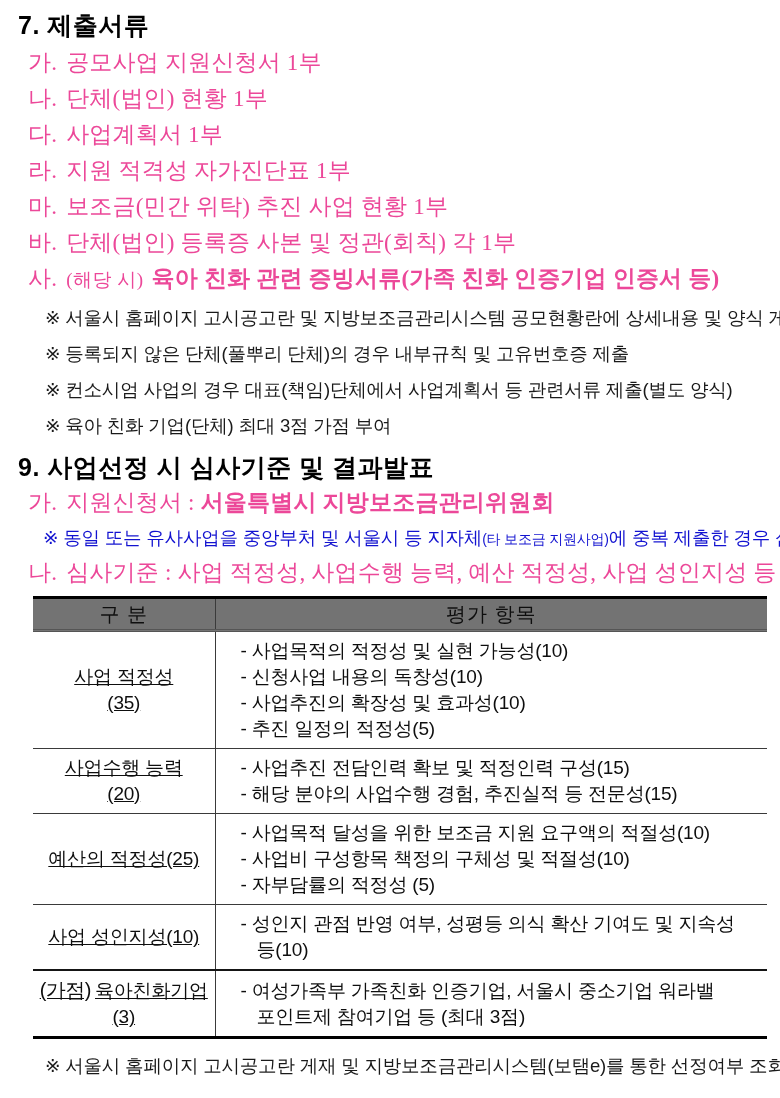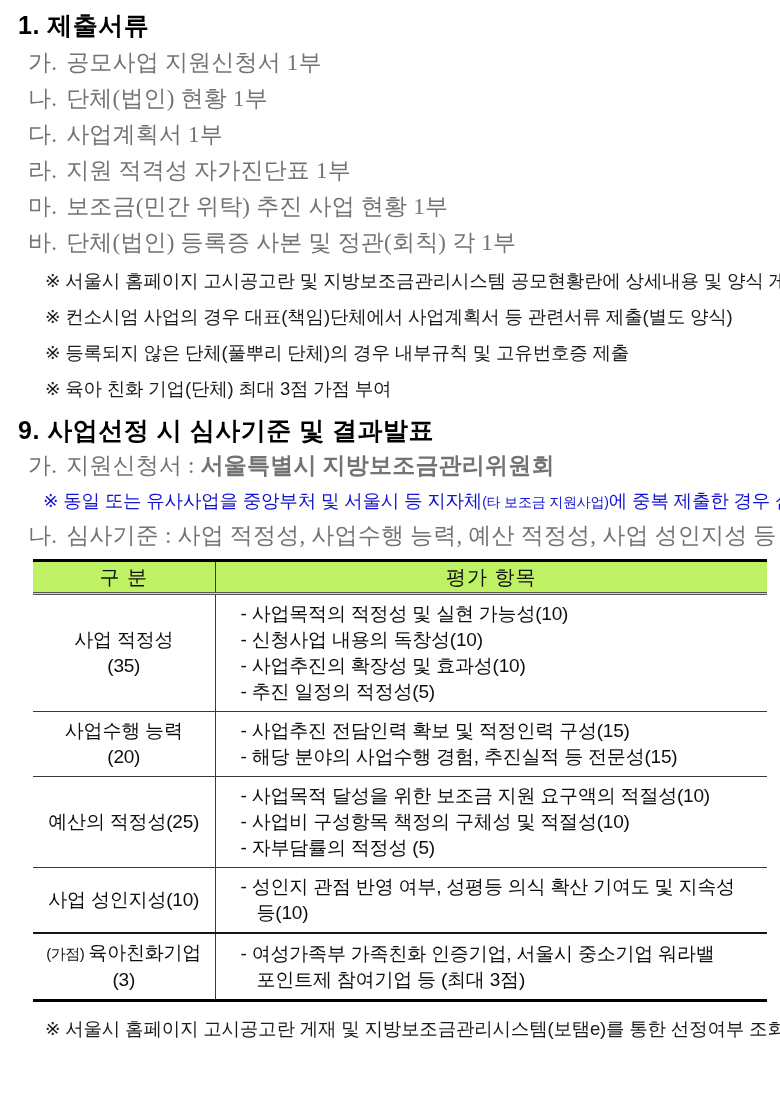--- a/index.html
+++ b/index.html
@@ -16,21 +16,21 @@
     font-family: "Liberation Sans", "DejaVu Sans", sans-serif;
     font-size: 25px; font-weight: 700; color: #000;
     letter-spacing: 0.5px; line-height: 30px; white-space: nowrap;
   }
   .sec-title.s8 { margin-bottom: 8px; }
   .sec-title.s9 { margin-top: 13px; margin-bottom: 0; }
 
   
   .li {
     font-size: 23px; line-height: 30px; margin: 6px 0 0 10px;
-    white-space: nowrap; color: #737373; letter-spacing: 0.2px;
+    white-space: nowrap; color: #ec4899; letter-spacing: 0.2px;
   }
   .li .lbl { margin-right: 9px; }
   .li .sm { font-size: 19px; letter-spacing: 0.5px; margin-right: 8px; }
   .li b { font-weight: 700; }
 
   
   .note {
     font-family: "Liberation Sans", "DejaVu Sans", sans-serif;
     font-size: 18.5px; line-height: 26px; color: #1a1a1a;
     margin: 10px 0 0 27px; white-space: nowrap; letter-spacing: -0.2px;
@@ -44,60 +44,61 @@
   
   table.eval {
     border-collapse: collapse; table-layout: fixed;
     width: 734px; margin: 8px 0 0 15px;
     font-family: "Liberation Sans", "DejaVu Sans", sans-serif;
     color: #0e0e0e;
   }
   table.eval col.c1 { width: 182px; }
   table.eval col.c2 { width: 552px; }
   table.eval th {
-    background: #bef264;
+    background: #737373;
     border-top: 3px solid #000;
     border-bottom: 3px double #555;
     font-size: 20px; font-weight: 500; height: 33px;
     letter-spacing: 1px; text-align: center; vertical-align: middle;
   }
   table.eval th.h1, table.eval td.cat { border-right: 1px solid #3a3a3a; }
   table.eval td {
     vertical-align: middle; font-size: 19px; line-height: 26px;
   }
-  table.eval td.cat { text-align: center; padding: 6px 4px; letter-spacing: -0.2px; }
-  table.eval td.cat .gj { font-size: 15px; letter-spacing: -0.5px; margin-right: 4px; }
+  table.eval td.cat { text-align: center; padding: 6px 4px; letter-spacing: -0.2px; text-decoration: underline; }
+  table.eval td.cat .gj { font-size: 20px; letter-spacing: -0.5px; margin-right: 4px; }
   table.eval td.items { padding: 6px 10px 6px 25px; word-break: keep-all; }
   table.eval td.items div { padding-left: 16px; text-indent: -16px; letter-spacing: -0.2px; }
   table.eval tr.rsep td { border-bottom: 1px solid #3a3a3a; }
   table.eval tr.rsep2 td { border-bottom: 2px solid #151515; }
   table.eval tr.rlast td { border-bottom: 3px solid #000; }
 
   .tail { margin-top: 14px; }
 </style>
 </head>
 <body>
 
 <div class="doc">
 
-  <div class="sec-title s8">1. 제출서류</div>
+  <div class="sec-title s8">7. 제출서류</div>
 
   <div>
     <div class="li"><span class="lbl">가.</span><span>공모사업 지원신청서 1부</span></div>
     <div class="li"><span class="lbl">나.</span><span>단체(법인) 현황 1부</span></div>
     <div class="li"><span class="lbl">다.</span><span>사업계획서 1부</span></div>
     <div class="li"><span class="lbl">라.</span><span>지원 적격성 자가진단표 1부</span></div>
     <div class="li"><span class="lbl">마.</span><span>보조금(민간 위탁) 추진 사업 현황 1부</span></div>
     <div class="li"><span class="lbl">바.</span><span>단체(법인) 등록증 사본 및 정관(회칙) 각 1부</span></div>
+    <div class="li"><span class="lbl">사.</span><span class="sm">(해당 시)</span><b>육아 친화 관련 증빙서류(가족 친화 인증기업 인증서 등)</b></div>
   </div>
 
   <div class="notes">
     <div class="note">※ 서울시 홈페이지 고시공고란 및 지방보조금관리시스템 공모현황란에 상세내용 및 양식 게재</div>
+    <div class="note">※ 등록되지 않은 단체(풀뿌리 단체)의 경우 내부규칙 및 고유번호증 제출</div>
     <div class="note">※ 컨소시엄 사업의 경우 대표(책임)단체에서 사업계획서 등 관련서류 제출(별도 양식)</div>
-    <div class="note">※ 등록되지 않은 단체(풀뿌리 단체)의 경우 내부규칙 및 고유번호증 제출</div>
     <div class="note">※ 육아 친화 기업(단체) 최대 3점 가점 부여</div>
   </div>
 
   <div class="sec-title s9">9. 사업선정 시 심사기준 및 결과발표</div>
 
   <div class="li"><span class="lbl">가.</span><span>지원신청서 : </span><b>서울특별시 지방보조금관리위원회</b></div>
 
   <div class="note blue"><span>※ 동일 또는 유사사업을 중앙부처 및 서울시 등 지자체</span><span class="sm">(타 보조금 지원사업)</span><span>에 중복 제출한 경우 심사 제외</span></div>
 
   <div class="li"><span class="lbl">나.</span><span>심사기준 : 사업 적정성, 사업수행 능력, 예산 적정성, 사업 성인지성 등</span></div>

